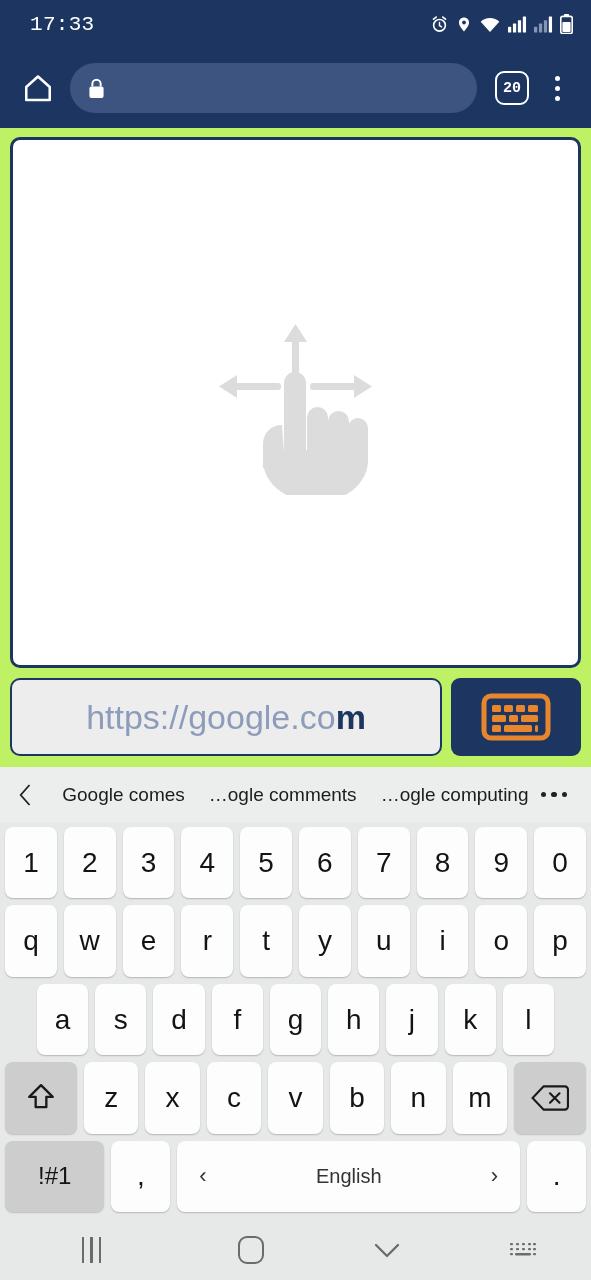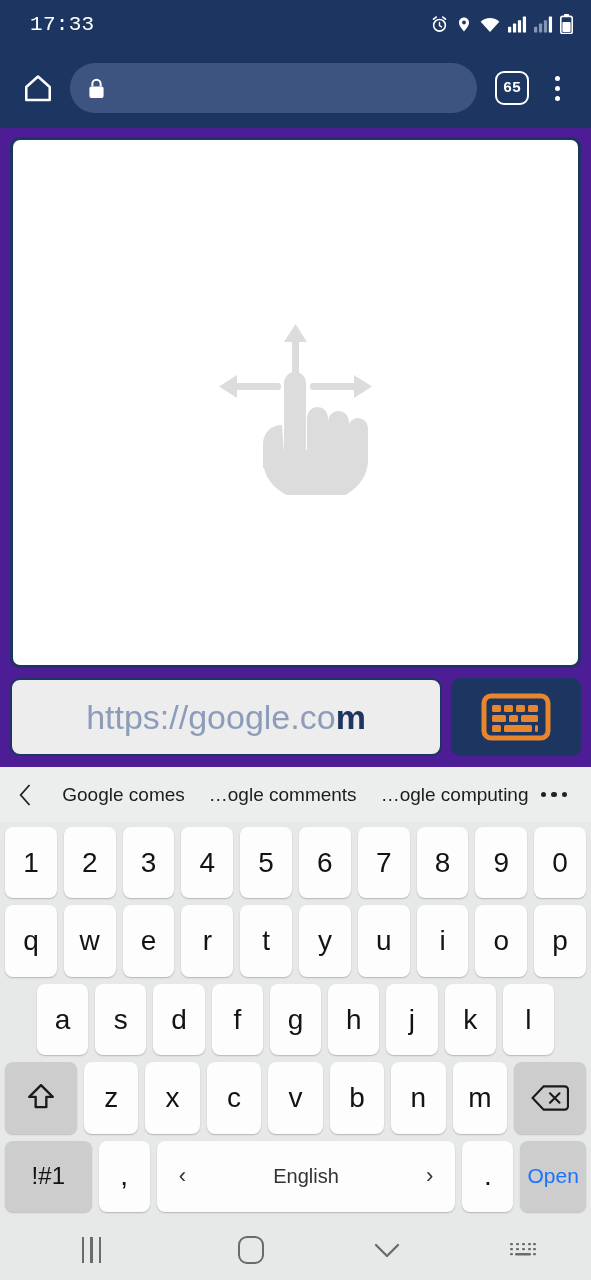--- a/index.html
+++ b/index.html
@@ -33,21 +33,21 @@
   .tabcount {
     flex: 0 0 34px; width: 34px; height: 34px; border: 2.5px solid #fff; border-radius: 9px;
     color: #fff; font-size: 15px; font-weight: bold; display: flex;
     align-items: center; justify-content: center; margin-left: 10px;
   }
   .kebab { flex: 0 0 40px; width: 40px; height: 44px; display: flex; flex-direction: column;
            align-items: center; justify-content: center; gap: 5px; }
   .kebab i { width: 5px; height: 5px; border-radius: 50%; background: #fff; display: block; }
 
   
-  .appbody { flex: 1 1 auto; background: #4c1d95; display: flex; flex-direction: column;
+  .appbody { flex: 1 1 auto; background: #bef264; display: flex; flex-direction: column;
              padding: 9px 10px 0 10px; }
   .gesture-card {
     flex: 1 1 auto; background: #fff; border: 3px solid #1d3661; border-radius: 10px;
     display: flex; align-items: center; justify-content: center; position: relative;
     margin-bottom: 10px;
   }
   .gesture-card svg { display: block; }
 
   .urlrow { flex: 0 0 86px; display: flex; align-items: center; gap: 9px; padding-bottom: 11px; }
   .urlfield {
@@ -150,21 +150,21 @@
         <svg width="32" height="32" viewBox="0 0 24 24" fill="none" stroke="#fff" stroke-width="1.9" stroke-linejoin="round">
           <path d="M3.2 11.2 12 3.4l8.8 7.8V21H3.2z"></path>
         </svg>
       </div>
       <div class="omnibox">
         <svg width="17" height="21" viewBox="0 0 18 22" fill="#fff">
           <rect x="1.5" y="9" width="15" height="12" rx="2"></rect>
           <path d="M4.6 9V6.2a4.4 4.4 0 0 1 8.8 0V9" fill="none" stroke="#fff" stroke-width="2.1"></path>
         </svg>
       </div>
-      <div class="tabcount">65</div>
+      <div class="tabcount">20</div>
       <div class="kebab">
         <i></i>
         <i></i>
         <i></i>
       </div>
     </div>
   </div>
 
   <div class="appbody">
 
@@ -299,21 +299,20 @@
       <div class="key fn symb wide">!#1</div>
       <div class="key narrow">,</div>
       <div class="key space">
         <div class="space-inner">
           <span class="space-arrow">‹</span>
           <span>English</span>
           <span class="space-arrow">›</span>
         </div>
       </div>
       <div class="key narrow">.</div>
-      <div class="key fn open">Open</div>
     </div>
   </div>
 
   <div class="navbar">
     <div class="nav-cell recents">
       <div class="nav-recents">
         <i></i>
         <i></i>
         <i></i>
       </div>

